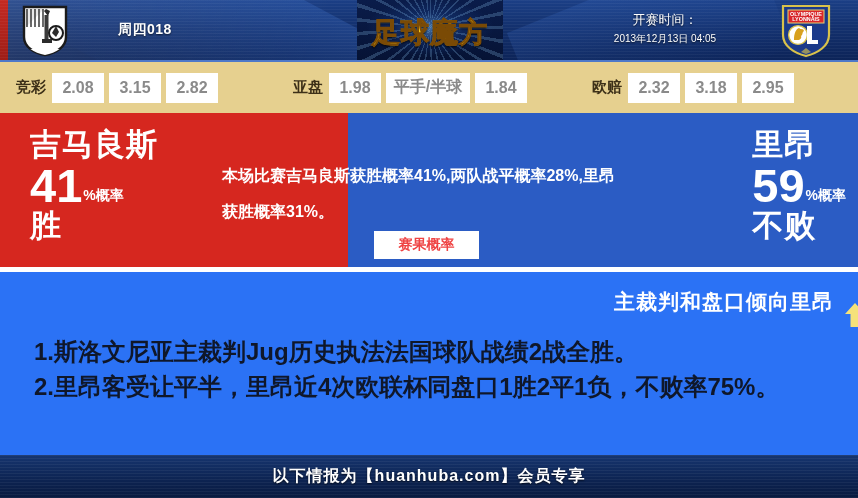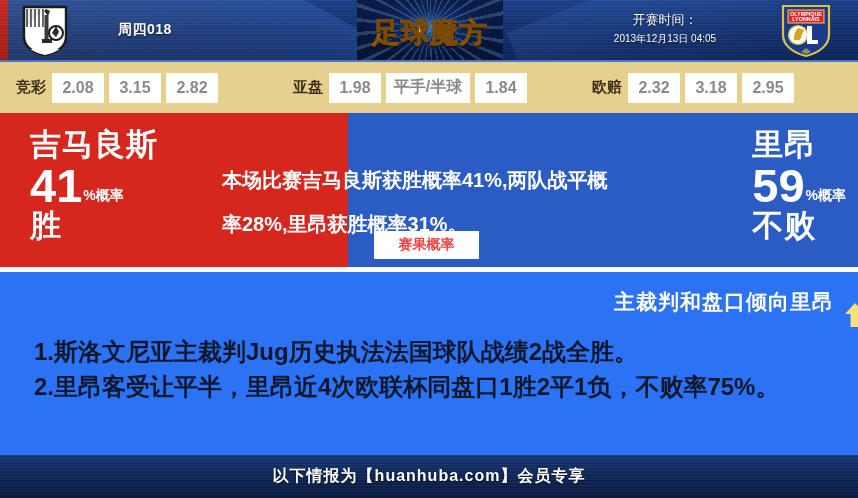--- a/index.html
+++ b/index.html
@@ -170,22 +170,22 @@
     white-space: nowrap;
   }
   .team-result {
     font-size: 31px; font-weight: bold; letter-spacing: 1px; margin-top: 4px;
   }
 
   .summary {
     position: absolute; left: 222px; top: 45px;
     width: 405px;
     color: #ffffff;
-    font-size: 20px; font-weight: bold;
-    line-height: 44px;
+    font-size: 16px; font-weight: bold;
+    line-height: 36px;
     z-index: 3;
   }
 
   .tab-chip {
     position: absolute; left: 374px; top: 118px;
     width: 105px; height: 28px;
     background: #ffffff;
     color: #ef4444;
     font-size: 14px; font-weight: bold;
     display: flex; align-items: center; justify-content: center;

